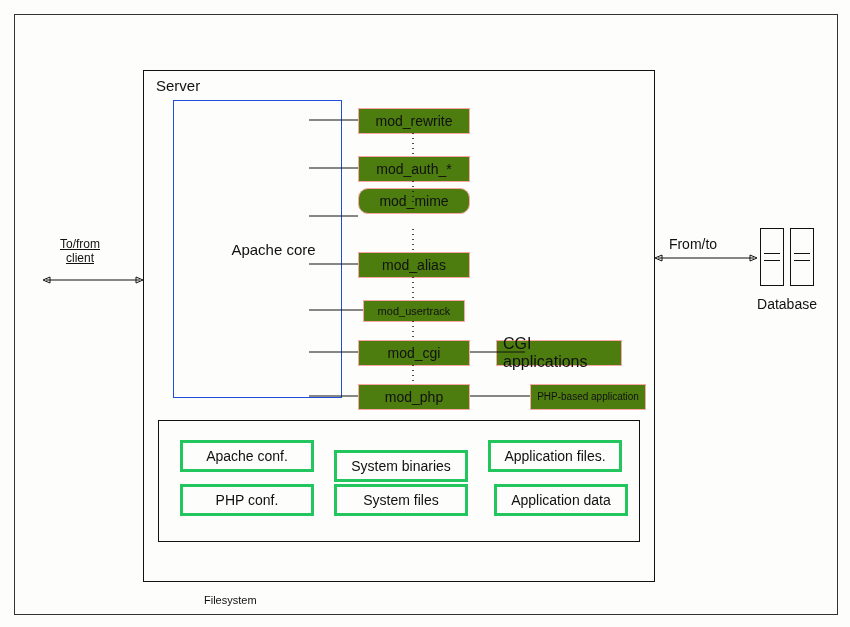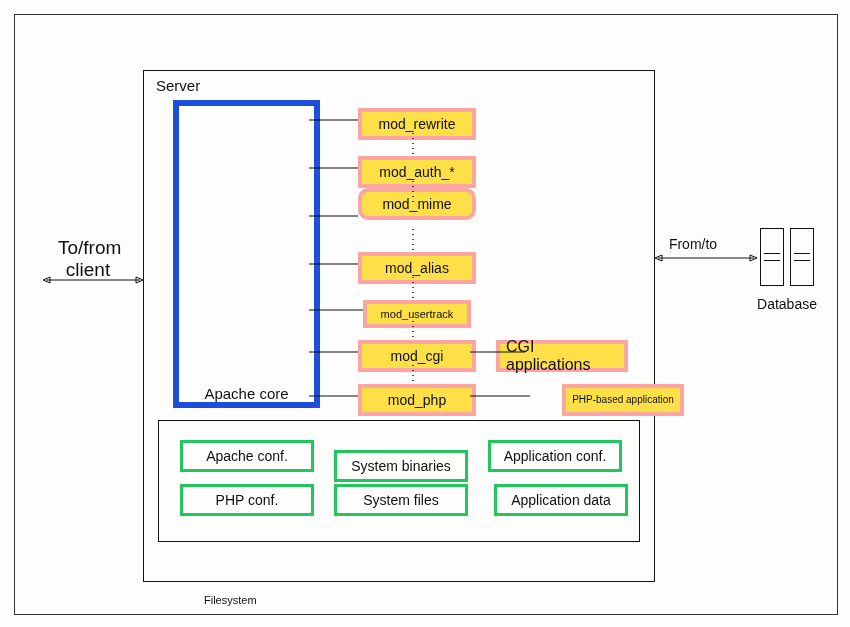--- a/index.html
+++ b/index.html
@@ -36,37 +36,38 @@
     left: 156px;
     top: 77px;
     font-size: 15px;
   }
   .apache-core {
     position: absolute;
     left: 173px;
     top: 100px;
     width: 135px;
     height: 296px;
-    border: 6px solid #1d4ed8;
+    border: 1px solid #1d4ed8;
     display: flex;
-    align-items: flex-end;
+    align-items: center;
     justify-content: center;
     font-size: 15px;
     text-align: center;
     background: #fdfdfc;
+    padding-left: 32px;
   }
   .mod-box {
     position: absolute;
-    border: 4px solid #fca5a5;
+    border: 1px solid #fca5a5;
     height: 24px;
     display: flex;
     align-items: center;
     justify-content: center;
     font-size: 14px;
-    background: #fde047;
+    background: #4d7c0f;
     padding: 0 6px;
   }
   .mod-narrow  { left: 358px; width: 98px; }
   .mod-small   { left: 363px; width: 88px; font-size: 11px; height: 20px; }
   .side-box    { left: 496px; width: 112px; height: 24px; font-size: 16px; justify-content: flex-end; }
   .side-box-sm { left: 530px; width: 102px; height: 24px; font-size: 10px; line-height: 10px; text-align:center; }
   .fs-box {
     position: absolute;
     left: 158px;
     top: 420px;
@@ -87,25 +88,26 @@
   }
   .fs-label {
     position: absolute;
     left: 204px;
     top: 546px;
     font-size: 11px;
     margin-top: 48px;
   }
   .client-label {
     position: absolute;
-    left: 58px;
+    left: 50px;
     top: 237px;
-    font-size: 19px;
+    font-size: 12px;
     text-align: center;
     width: 60px;
+    text-decoration: underline;
   }
   .db-label {
     position: absolute;
     left: 747px;
     top: 296px;
     font-size: 14px;
     text-align: center;
     width: 80px;
   }
   .db-label-fromto {
@@ -171,33 +173,33 @@
 <div class="mod-box mod-narrow" style="top:340px;">
     <span>mod_cgi</span>
   </div>
 <div class="mod-box mod-narrow" style="top:384px;">
     <span>mod_php</span>
   </div>
 
 <div class="mod-box side-box" style="top:340px;">
     <span>CGI applications</span>
   </div>
-<div class="mod-box side-box-sm" style="top:384px;margin-left:32px;">
+<div class="mod-box side-box-sm" style="top:384px;">
     <span>PHP-based application</span>
   </div>
 
 <div class="fs-box"></div>
 <div class="fs-item" style="left:180px; top:440px;">
     <span>Apache conf.</span>
   </div>
 <div class="fs-item" style="left:334px; top:440px;margin-top:10px;">
     <span>System binaries</span>
   </div>
 <div class="fs-item" style="left:488px; top:440px;">
-    <span>Application conf.</span>
+    <span>Application files.</span>
   </div>
 <div class="fs-item" style="left:180px; top:484px;">
     <span>PHP conf.</span>
   </div>
 <div class="fs-item" style="left:334px; top:484px;">
     <span>System files</span>
   </div>
 <div class="fs-item" style="left:494px; top:484px;">
     <span>Application data</span>
   </div>

